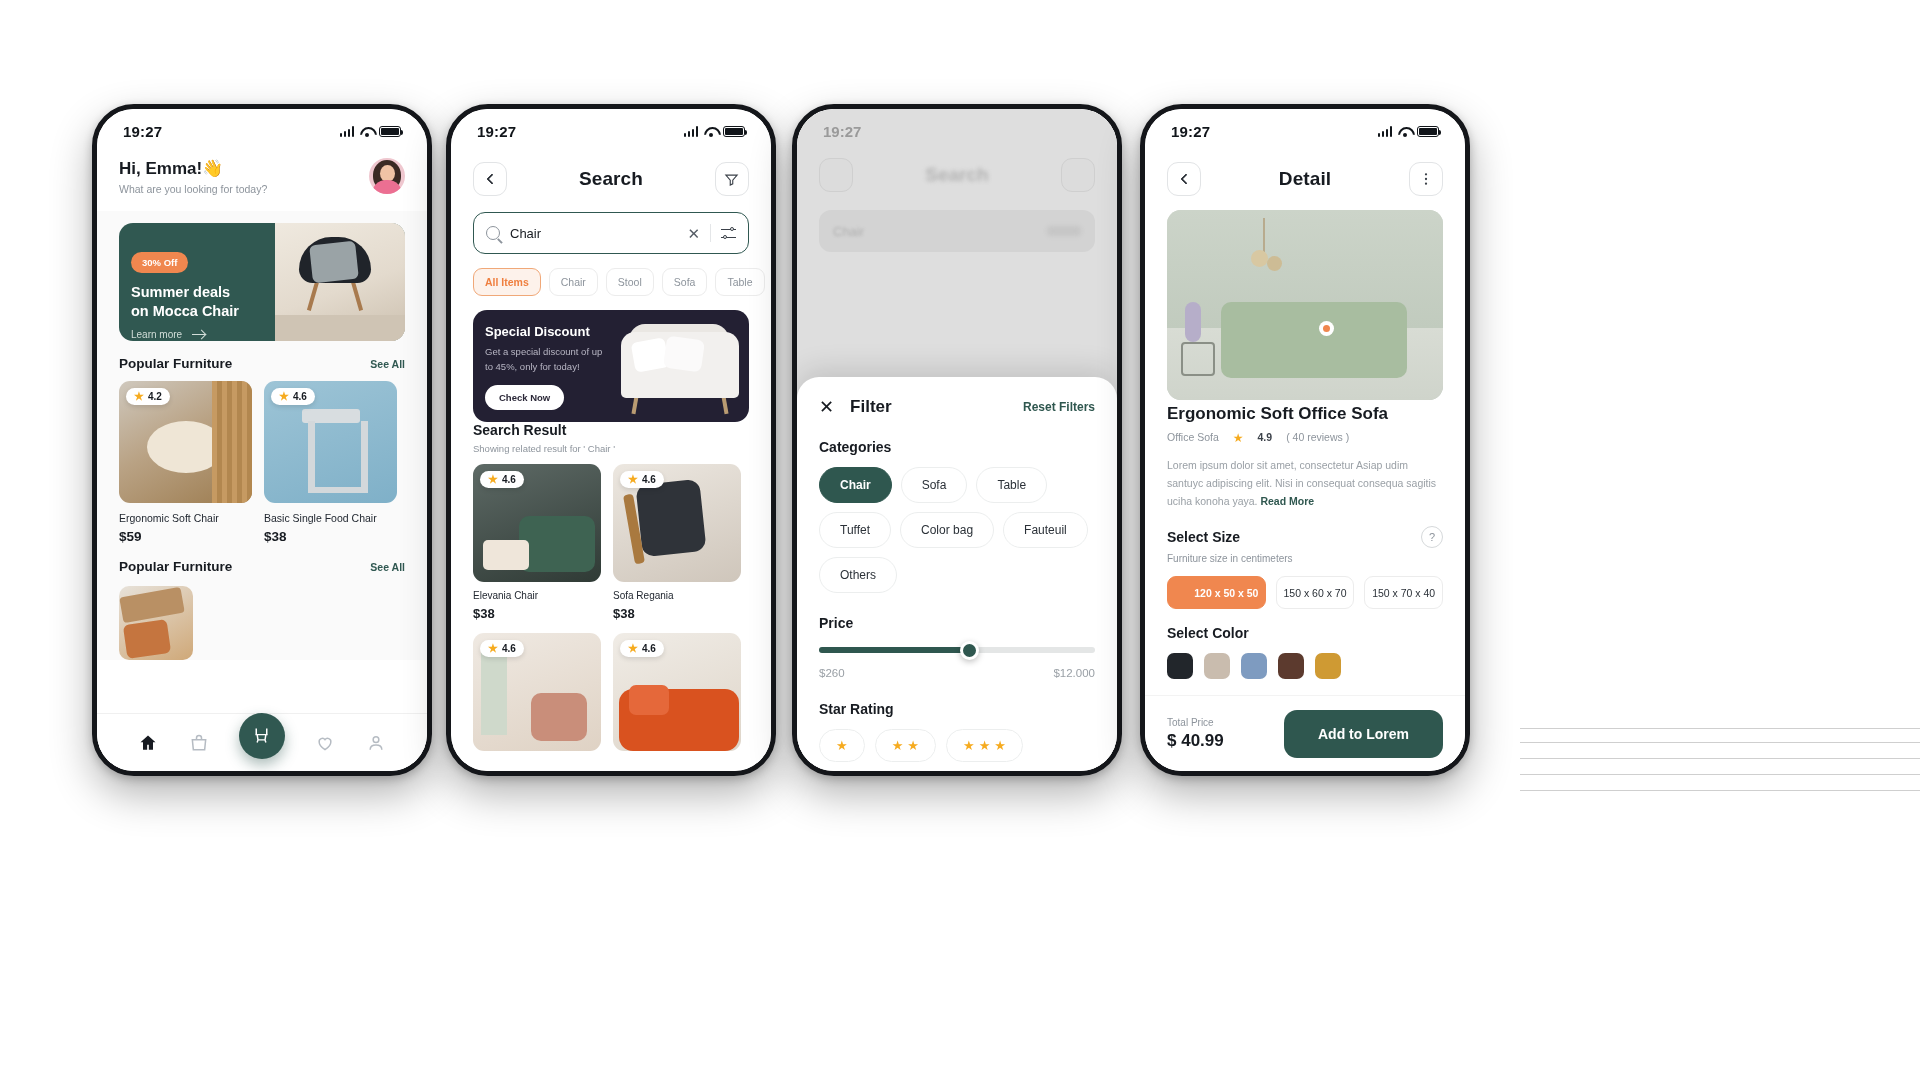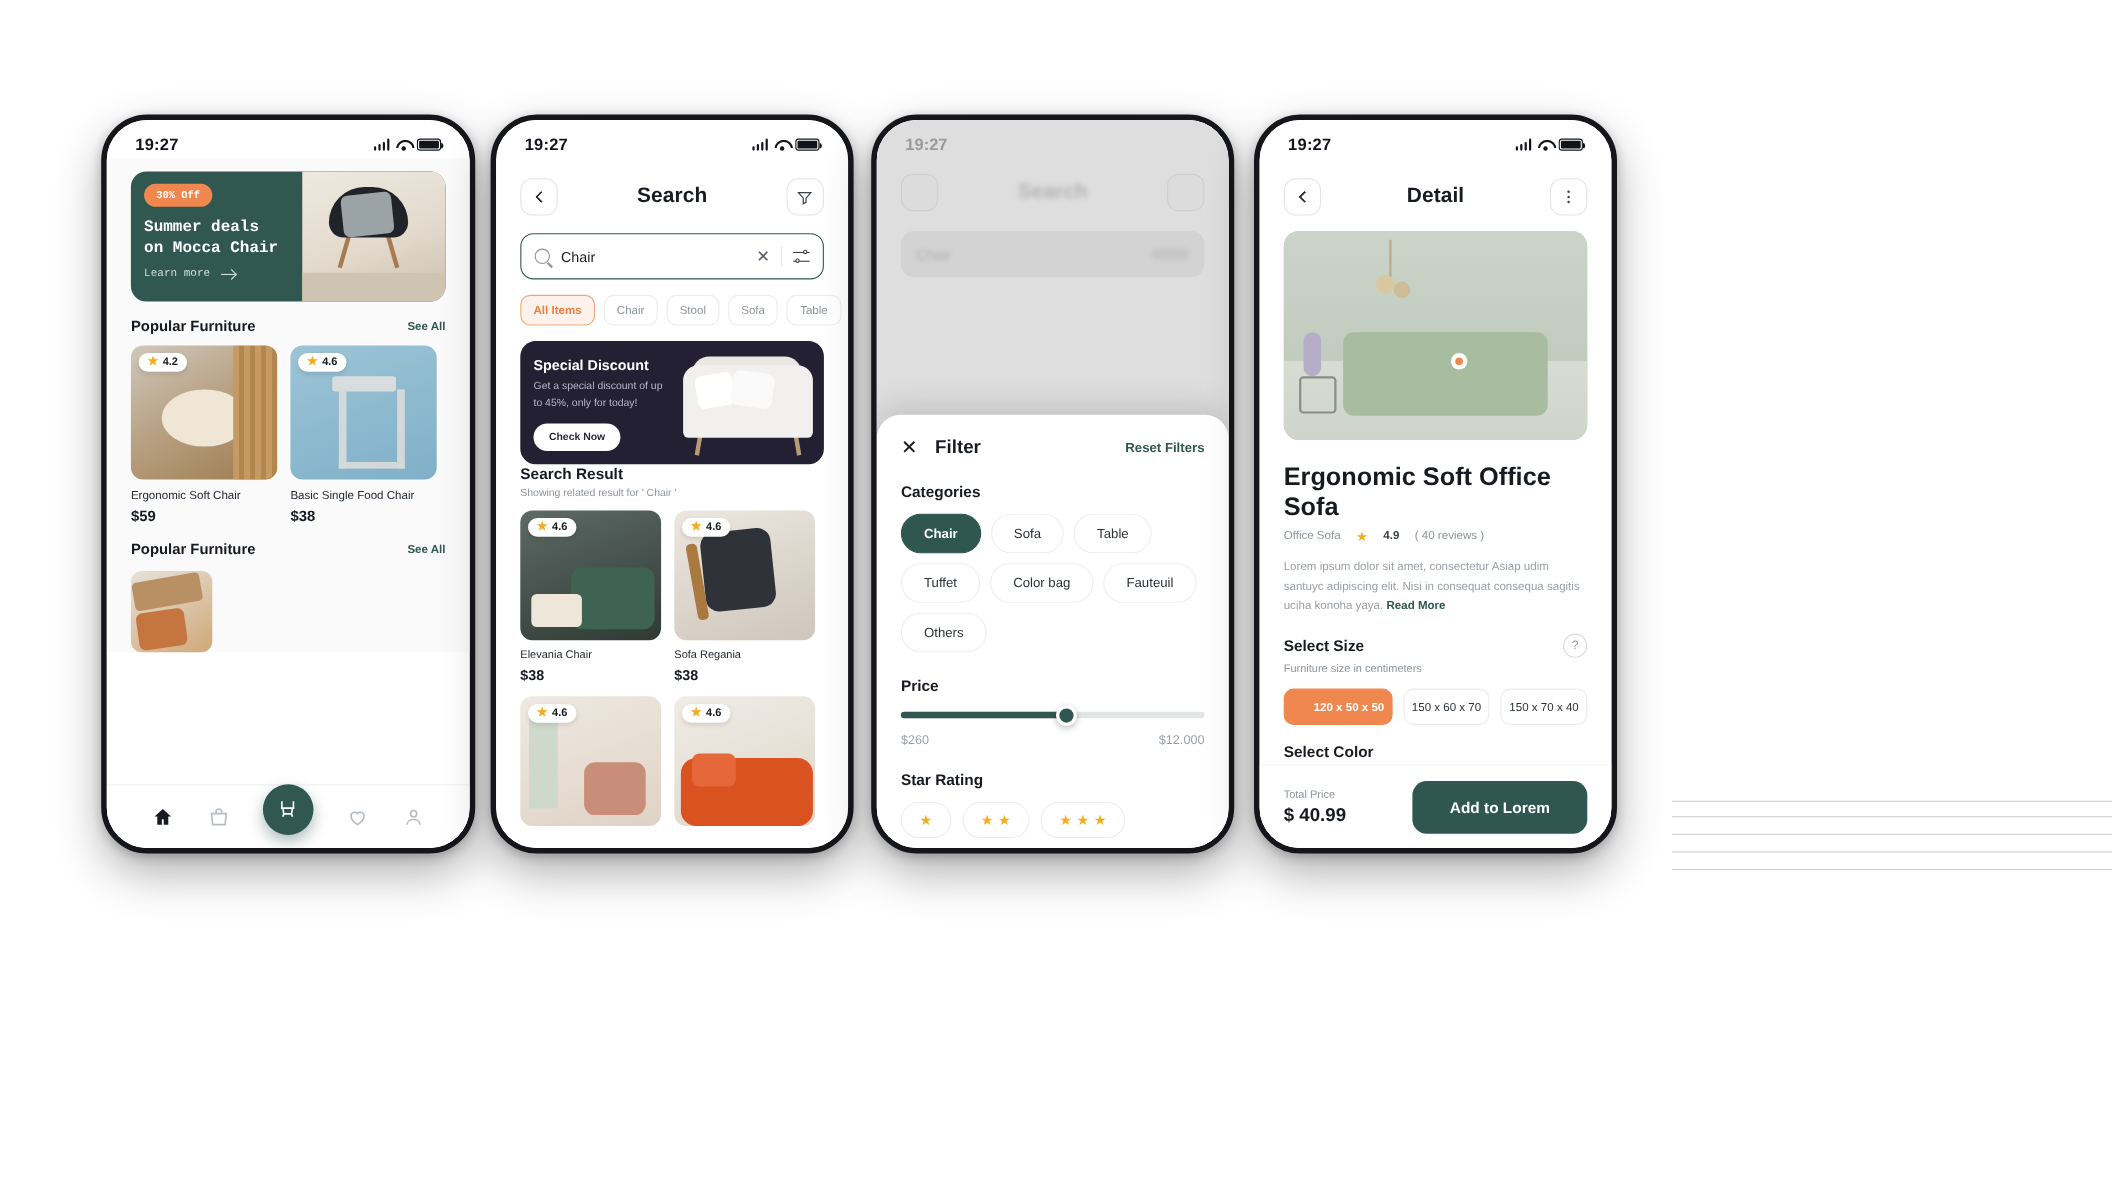--- a/index.html
+++ b/index.html
@@ -55,21 +55,21 @@
   .greet-wrap { padding: 14px 22px 16px 22px; display:flex;align-items:flex-start;justify-content:space-between; }
   .greet-h { font-size:17px;font-weight:700;color:#171b21; }
   .greet-s { font-size:10.5px;color:#8d949c;margin-top:4px; }
   .avatar { width:36px;height:36px;border-radius:50%;overflow:hidden;background:#efc7cf;position:relative;}
   .avatar .hair{position:absolute;left:4px;top:2px;width:28px;height:30px;background:#3b2a24;border-radius:50% 50% 44% 44%;}
   .avatar .face{position:absolute;left:11px;top:7px;width:15px;height:17px;background:#f0c3a5;border-radius:50%;}
   .avatar .body{position:absolute;left:3px;bottom:0;width:30px;height:14px;background:#ec6f92;border-radius:14px 14px 0 0;}
 
   .p1-body { background:#fafafa; padding: 12px 22px 0 22px; }
   .promo { display:flex;border-radius:14px;overflow:hidden;height:118px;background:#305851; }
-  .promo-left { flex:1 1 auto; padding:11px 12px; position:relative;font-family:Liberation Mono, monospace; }
+  .promo-left { flex:1 1 auto; padding:29px 12px; position:relative; }
   .badge30 { display:inline-block;background:#f0874f;color:#fff;font-size:9.5px;font-weight:700;padding:5px 11px;border-radius:20px; }
   .promo-h { color:#fff;font-size:14.5px;font-weight:700;line-height:1.28;margin-top:10px; }
   .promo-l { color:#d2ded9;font-size:10px;margin-top:9px;display:flex;align-items:center;gap:10px; }
   .arrow-r { width:13px;height:1.4px;background:#d2ded9;position:relative;}
   .arrow-r::after{content:"";position:absolute;right:0;top:-3px;width:6px;height:6px;border-top:1.4px solid #d2ded9;border-right:1.4px solid #d2ded9;transform:rotate(45deg);}
   .promo-img { width:130px; background:linear-gradient(170deg,#e8e2d8,#d9d0c2); position:relative; }
   .promo-img .wall{position:absolute;inset:0;background:linear-gradient(160deg,#efe9df 0%,#e3dacd 55%,#cbbfae 100%);}
   .promo-img .chair{position:absolute;left:24px;top:14px;width:72px;height:46px;background:#20242a;border-radius:38px 38px 16px 16px;}
   .promo-img .cush{position:absolute;left:36px;top:20px;width:46px;height:38px;background:#9aa3a6;border-radius:6px;transform:rotate(-6deg);}
   .promo-img .leg1{position:absolute;left:36px;top:58px;width:4px;height:30px;background:#a87a4e;transform:rotate(16deg);}
@@ -201,21 +201,21 @@
   .hero .h-p2{position:absolute;left:106px;bottom:60px;width:34px;height:34px;background:#9daec4;border-radius:5px;transform:rotate(6deg);}
   .hero .h-p3{position:absolute;right:76px;bottom:62px;width:32px;height:32px;background:#dde3ea;border-radius:5px;transform:rotate(-5deg);}
   .hero .h-lamp{position:absolute;left:96px;top:8px;width:2px;height:34px;background:#b8ab8e;}
   .hero .h-b1{position:absolute;left:84px;top:40px;width:17px;height:17px;border-radius:50%;background:#d8c8a2;}
   .hero .h-b2{position:absolute;left:100px;top:46px;width:15px;height:15px;border-radius:50%;background:#cdbc95;}
   .hero .h-plant{position:absolute;left:18px;bottom:58px;width:16px;height:40px;background:#b6aec9;border-radius:8px;}
   .hero .h-table{position:absolute;left:14px;bottom:24px;width:34px;height:34px;border:2px solid #8a8f86;border-radius:4px;}
   .hero .h-dot{position:absolute;left:152px;bottom:64px;width:15px;height:15px;border-radius:50%;background:#fff;display:flex;align-items:center;justify-content:center;}
   .hero .h-dot i{width:7px;height:7px;border-radius:50%;background:#f0874f;display:block;}
 
-  .d-title{font-size:23px;font-weight:700;color:#171b21;margin:20px 22px 0;}
+  .d-title{font-size:17px;font-weight:700;color:#171b21;margin:4px 22px 0;}
   .d-meta{display:flex;align-items:flex-start;gap:14px;margin:7px 22px 0;font-size:10.5px;color:#8d949c;}
   .d-meta .s{color:#f6ab1f;font-size:12px;}
   .d-meta b{color:#3b4149;font-weight:700;}
   .d-desc{margin:11px 22px 0;font-size:10.5px;line-height:1.72;color:#9aa0a6;}
   .d-desc a{color:#2f574f;font-weight:700;text-decoration:none;}
   .d-sec{display:flex;align-items:center;justify-content:space-between;margin:16px 22px 0;}
   .d-sec-t{font-size:14px;font-weight:700;color:#171b21;}
   .d-sec-s{font-size:10px;color:#8d949c;margin:5px 22px 0;}
   .q-mark{width:22px;height:22px;border-radius:50%;border:1.3px solid #d6d9db;display:flex;align-items:center;justify-content:center;font-size:11px;color:#8d949c;}
   .sizes{display:flex;gap:10px;margin:12px 22px 0;}
@@ -251,20 +251,31 @@
               <span></span>
               <span></span>
               <span></span>
               <span></span>
             </div>
         <div class="wifi"></div>
         <div class="batt"></div>
       </div>
     </div>
 
+    <div class="greet-wrap">
+      <div>
+        <div class="greet-h">Hi, Emma!👋</div>
+        <div class="greet-s">What are you looking for today?</div>
+      </div>
+      <div class="avatar">
+        <div class="hair"></div>
+            <div class="face"></div>
+            <div class="body"></div>
+      </div>
+    </div>
 
     <div class="p1-body">
       <div class="promo">
         <div class="promo-left">
           <div class="badge30">30% Off</div>
           <div class="promo-h">
             <div>Summer deals</div>
             <div>on Mocca Chair</div>
           </div>
           <div class="promo-l">

